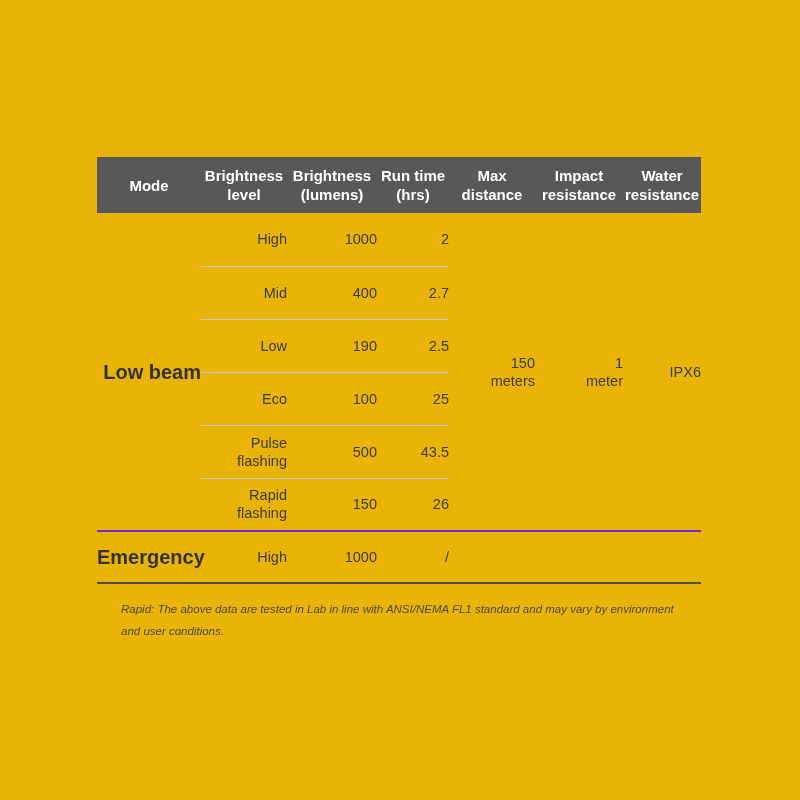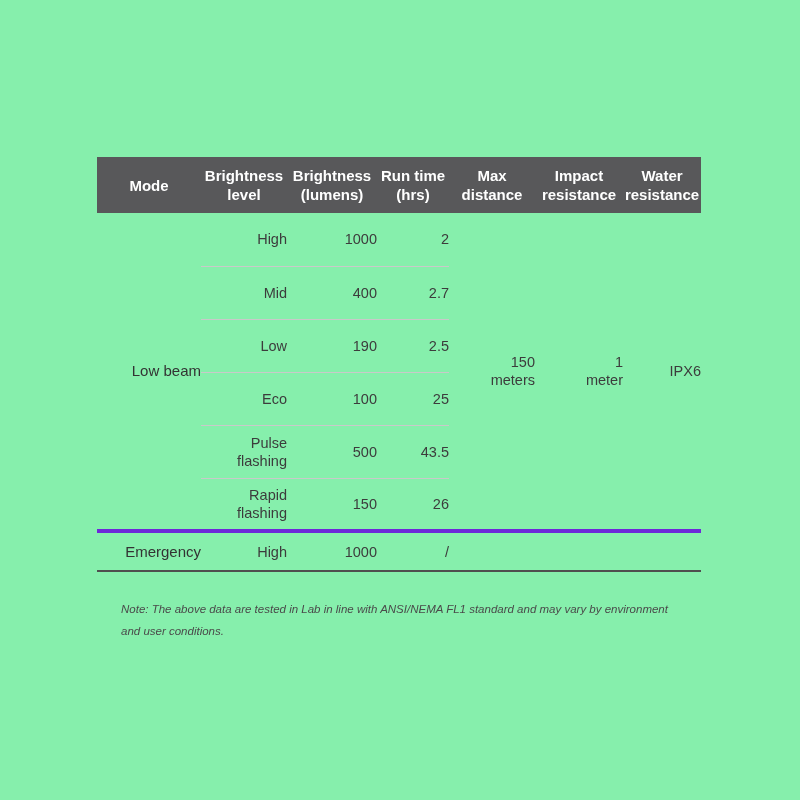--- a/index.html
+++ b/index.html
@@ -4,21 +4,21 @@
 <style>
   * { margin: 0; padding: 0; box-sizing: border-box; }
   html, body {
     width: 800px; height: 800px;
     background: #ffffff;
     font-family: "Liberation Sans", sans-serif;
   }
   .canvas {
     position: relative;
     width: 800px; height: 800px;
-    background: #86efac;
+    background: #eab308;
     overflow: hidden;
   }
   table.spec-table {
     position: absolute;
     left: 97px; top: 157px;
     width: 604px;
     border-collapse: collapse;
     table-layout: fixed;
   }
   .spec-table thead th {
@@ -35,31 +35,31 @@
   .spec-table td {
     text-align: right;
     vertical-align: middle;
     color: #3c3c3c;
     font-size: 14.5px;
     line-height: 18px;
     height: 53px;
     white-space: pre-line;
   }
   .spec-table td.mode-cell {
-    font-weight: 400;
-    font-size: 15px;
+    font-weight: 700;
+    font-size: 20px;
     color: #333333;
   }
   .spec-table tr.sub-divided td.divided {
     border-bottom: 1px solid #c9c9c9;
   }
   .spec-table tr.emergency-row td {
-    border-top: 4px solid #6d28d9;
+    border-top: 2px solid #6d28d9;
     border-bottom: 2px solid #4f4f4f;
-    height: 40px;
+    height: 52px;
   }
   .note {
     position: absolute;
     left: 121px; top: 598px;
     width: 562px;
     font-size: 11.5px;
     font-style: italic;
     color: #4a4a4a;
     line-height: 22px;
   }
@@ -140,15 +140,15 @@
         <td>High</td>
         <td>1000</td>
         <td>/</td>
         <td></td>
         <td></td>
         <td></td>
       </tr>
     </tbody>
   </table>
 
-  <div class="note">Note: The above data are tested in Lab in line with ANSI/NEMA FL1 standard and may vary by environment and user conditions.</div>
+  <div class="note">Rapid: The above data are tested in Lab in line with ANSI/NEMA FL1 standard and may vary by environment and user conditions.</div>
 
 </div>
 
 </body></html>

